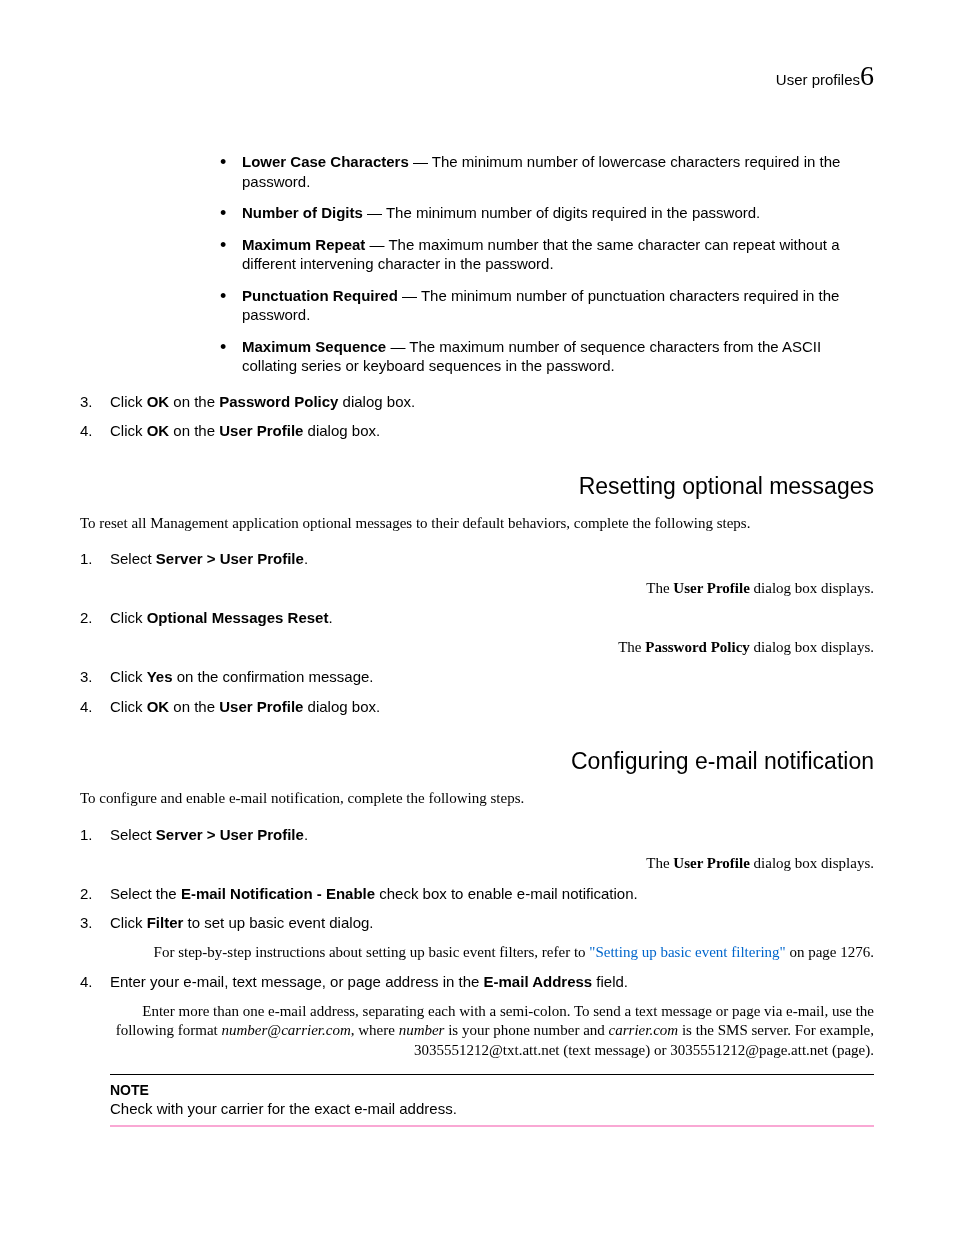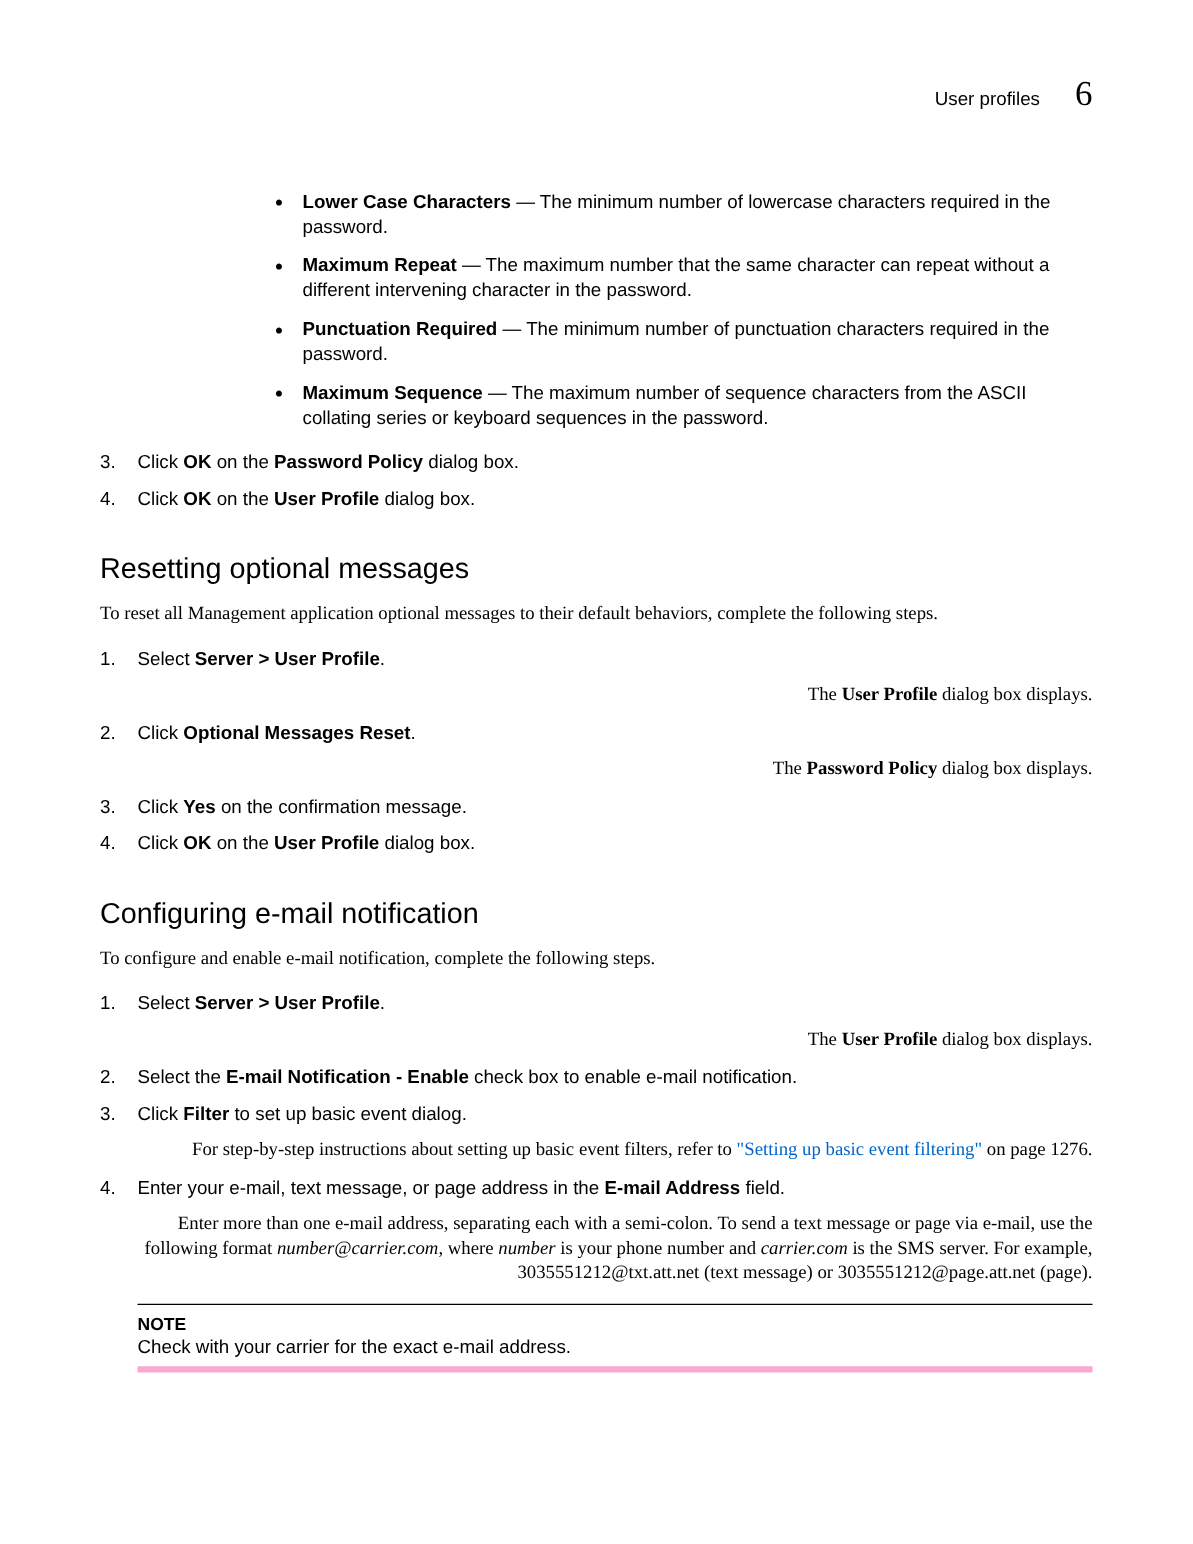--- a/index.html
+++ b/index.html
@@ -11,21 +11,20 @@
     background: #fff;
     width: 954px;
   }
   .page {
     padding: 60px 80px 60px 80px;
   }
   .header {
     display: flex;
     justify-content: flex-end;
     align-items: baseline;
-    gap: 28px;
     margin-bottom: 60px;
   }
   .header-title {
     font-size: 15px;
   }
   .header-num {
     font-size: 28px;
     font-family: Georgia, 'Times New Roman', serif;
     font-weight: normal;
   }
@@ -34,20 +33,21 @@
   }
   h2 {
     margin-left: -140px;
     font-size: 23px;
     font-weight: normal;
     font-family: "Arial Narrow", Arial, sans-serif;
     font-stretch: condensed;
     letter-spacing: 0px;
     margin-top: 32px;
     margin-bottom: 14px;
+    text-align: right;
   }
   p {
     margin: 0 0 10px 0;
     line-height: 1.3;
     font-family: Liberation Serif, serif;
   }
   .intro {
     margin-left: -140px;
     margin-bottom: 14px;
   }
@@ -92,21 +92,21 @@
     left: 0;
     top: -1px;
     font-size: 18px;
   }
   .b { font-weight: bold; }
   .i { font-style: italic; }
   .link { color: #0066cc; }
   .note {
     margin-top: 14px;
     border-top: 1px solid #000;
-    border-bottom: 5px solid #f9a8d4;
+    border-bottom: 2px solid #f9a8d4;
     padding: 6px 0 6px 0;
   }
   .note-label {
     font-weight: bold;
     font-size: 14px;
   }
   .note-body {
     font-size: 15px;
   }
 </style>
@@ -117,20 +117,21 @@
 
   <div class="header">
     <span class="header-title">User profiles</span>
     <span class="header-num">6</span>
   </div>
 
   <div class="content">
 
     <ul class="bullets">
       <li><span class="b">Lower Case Characters</span><span> — The minimum number of lowercase characters required in the password.</span></li>
+      <li><span class="b">Number of Digits</span><span> — The minimum number of digits required in the password.</span></li>
       <li><span class="b">Maximum Repeat</span><span> — The maximum number that the same character can repeat without a different intervening character in the password.</span></li>
       <li><span class="b">Punctuation Required</span><span> — The minimum number of punctuation characters required in the password.</span></li>
       <li><span class="b">Maximum Sequence</span><span> — The maximum number of sequence characters from the ASCII collating series or keyboard sequences in the password.</span></li>
     </ul>
 
     <ol start="3" style="counter-reset: step 2;">
       <li><span>Click </span><span class="b">OK</span><span> on the </span><span class="b">Password Policy</span><span> dialog box.</span></li>
       <li><span>Click </span><span class="b">OK</span><span> on the </span><span class="b">User Profile</span><span> dialog box.</span></li>
     </ol>
 

